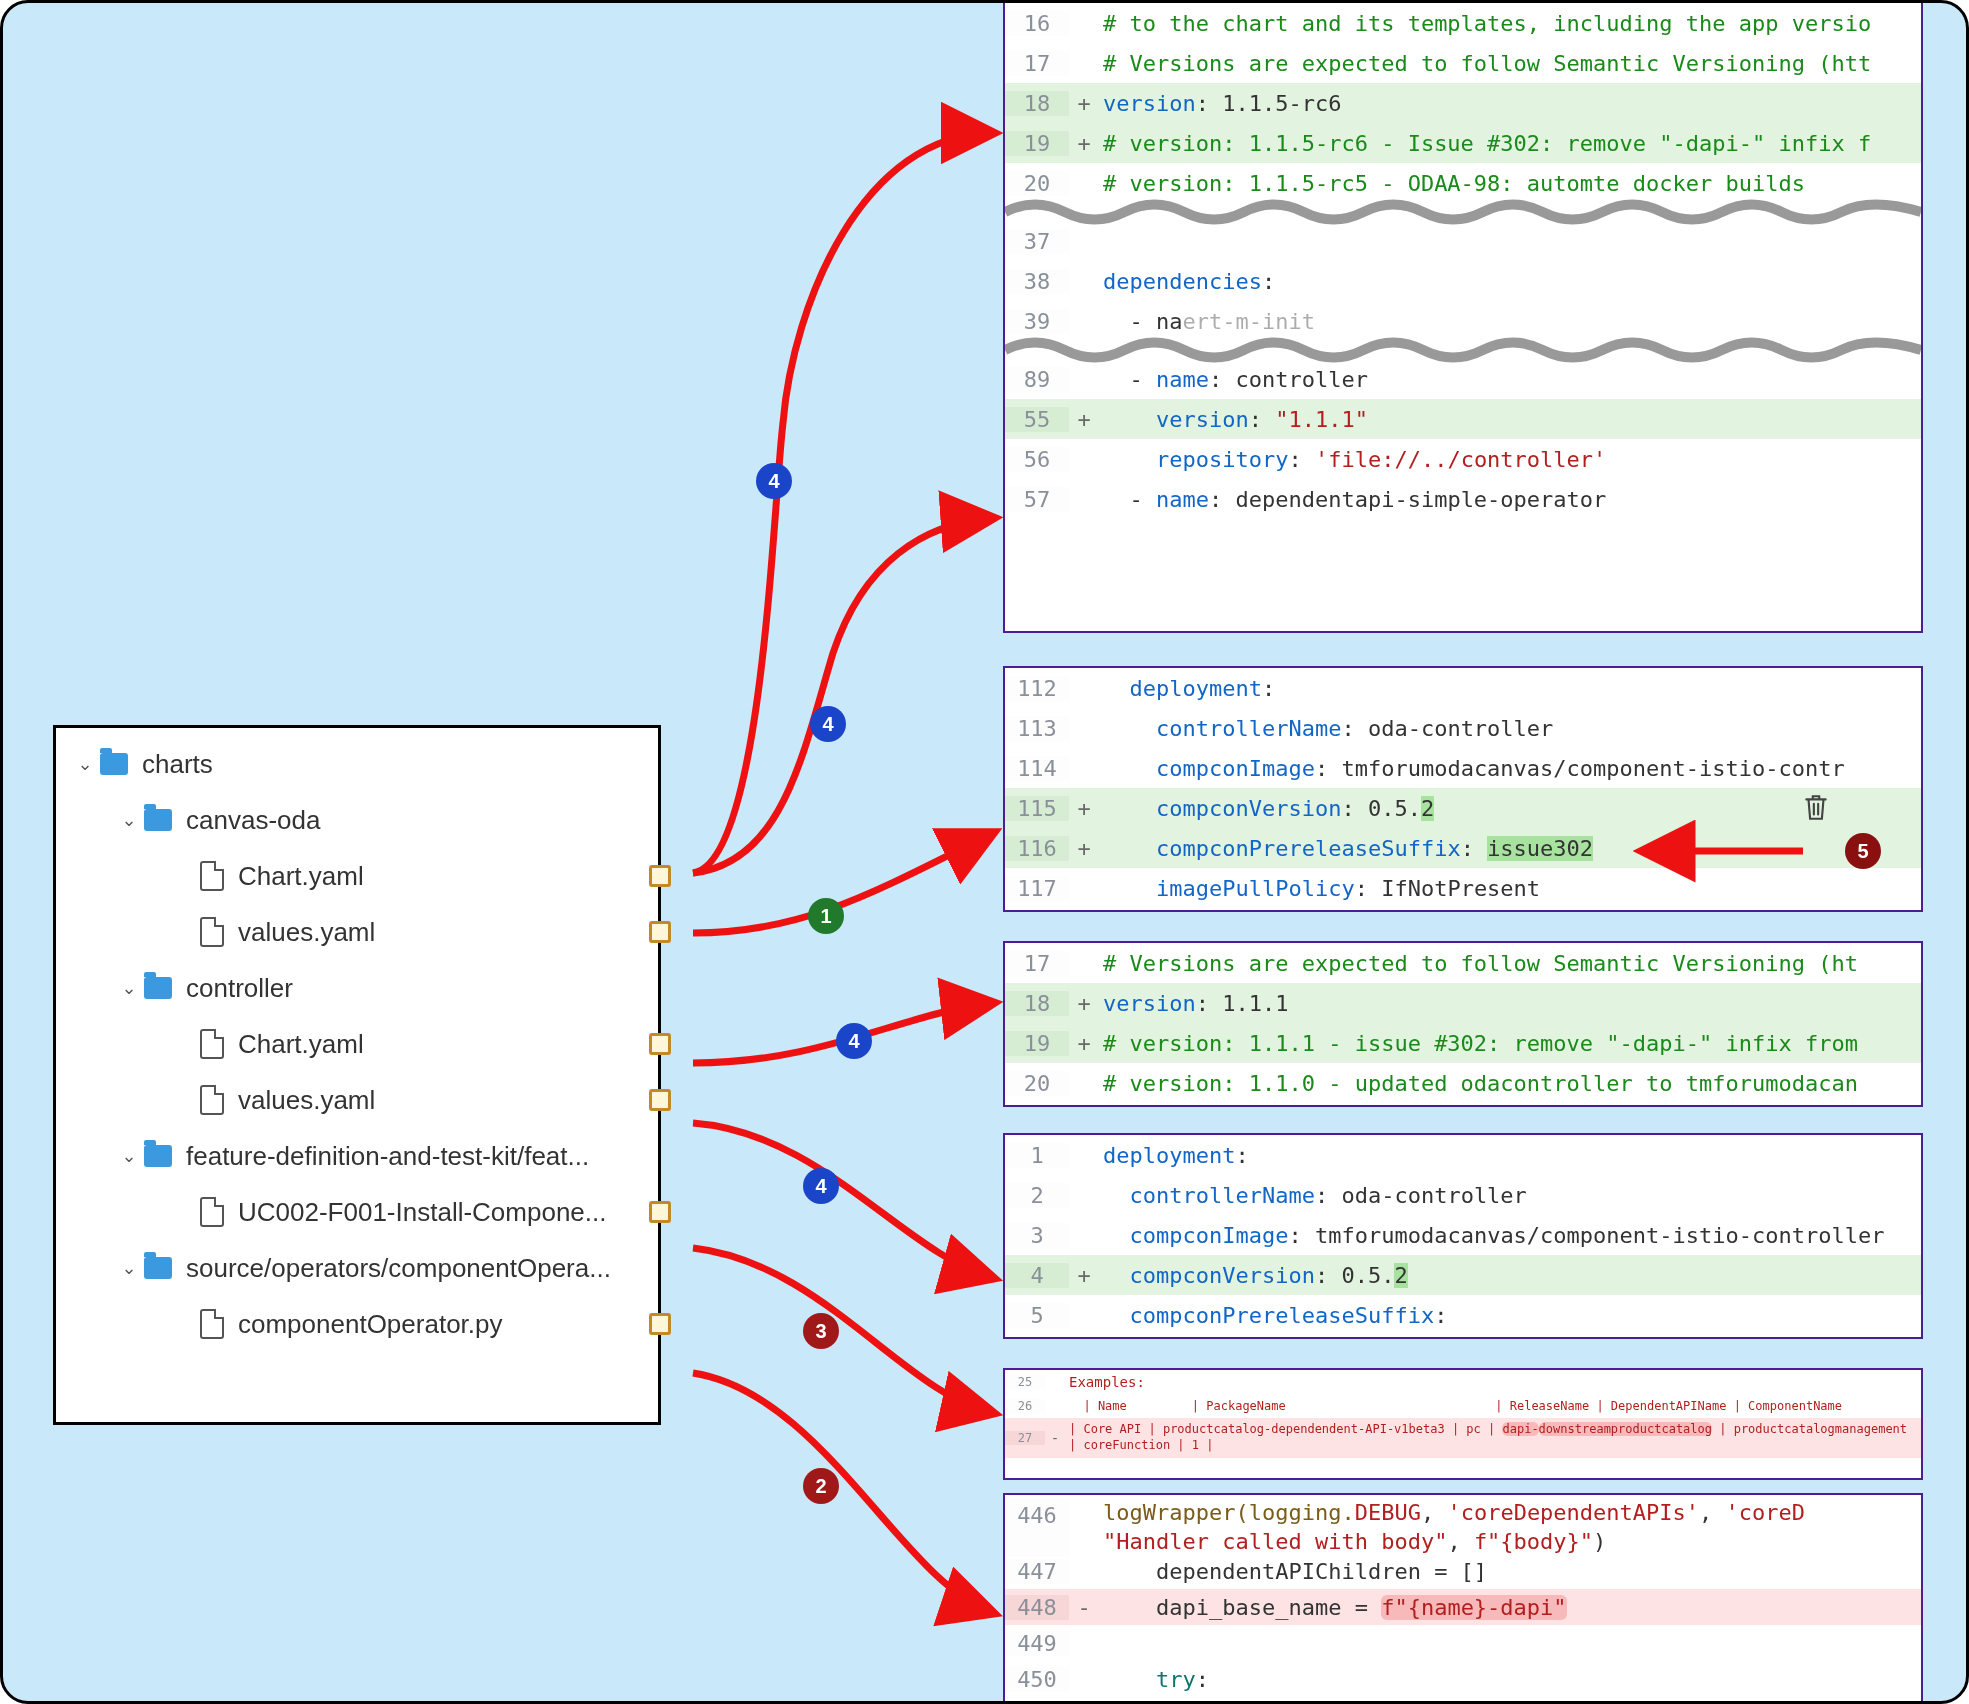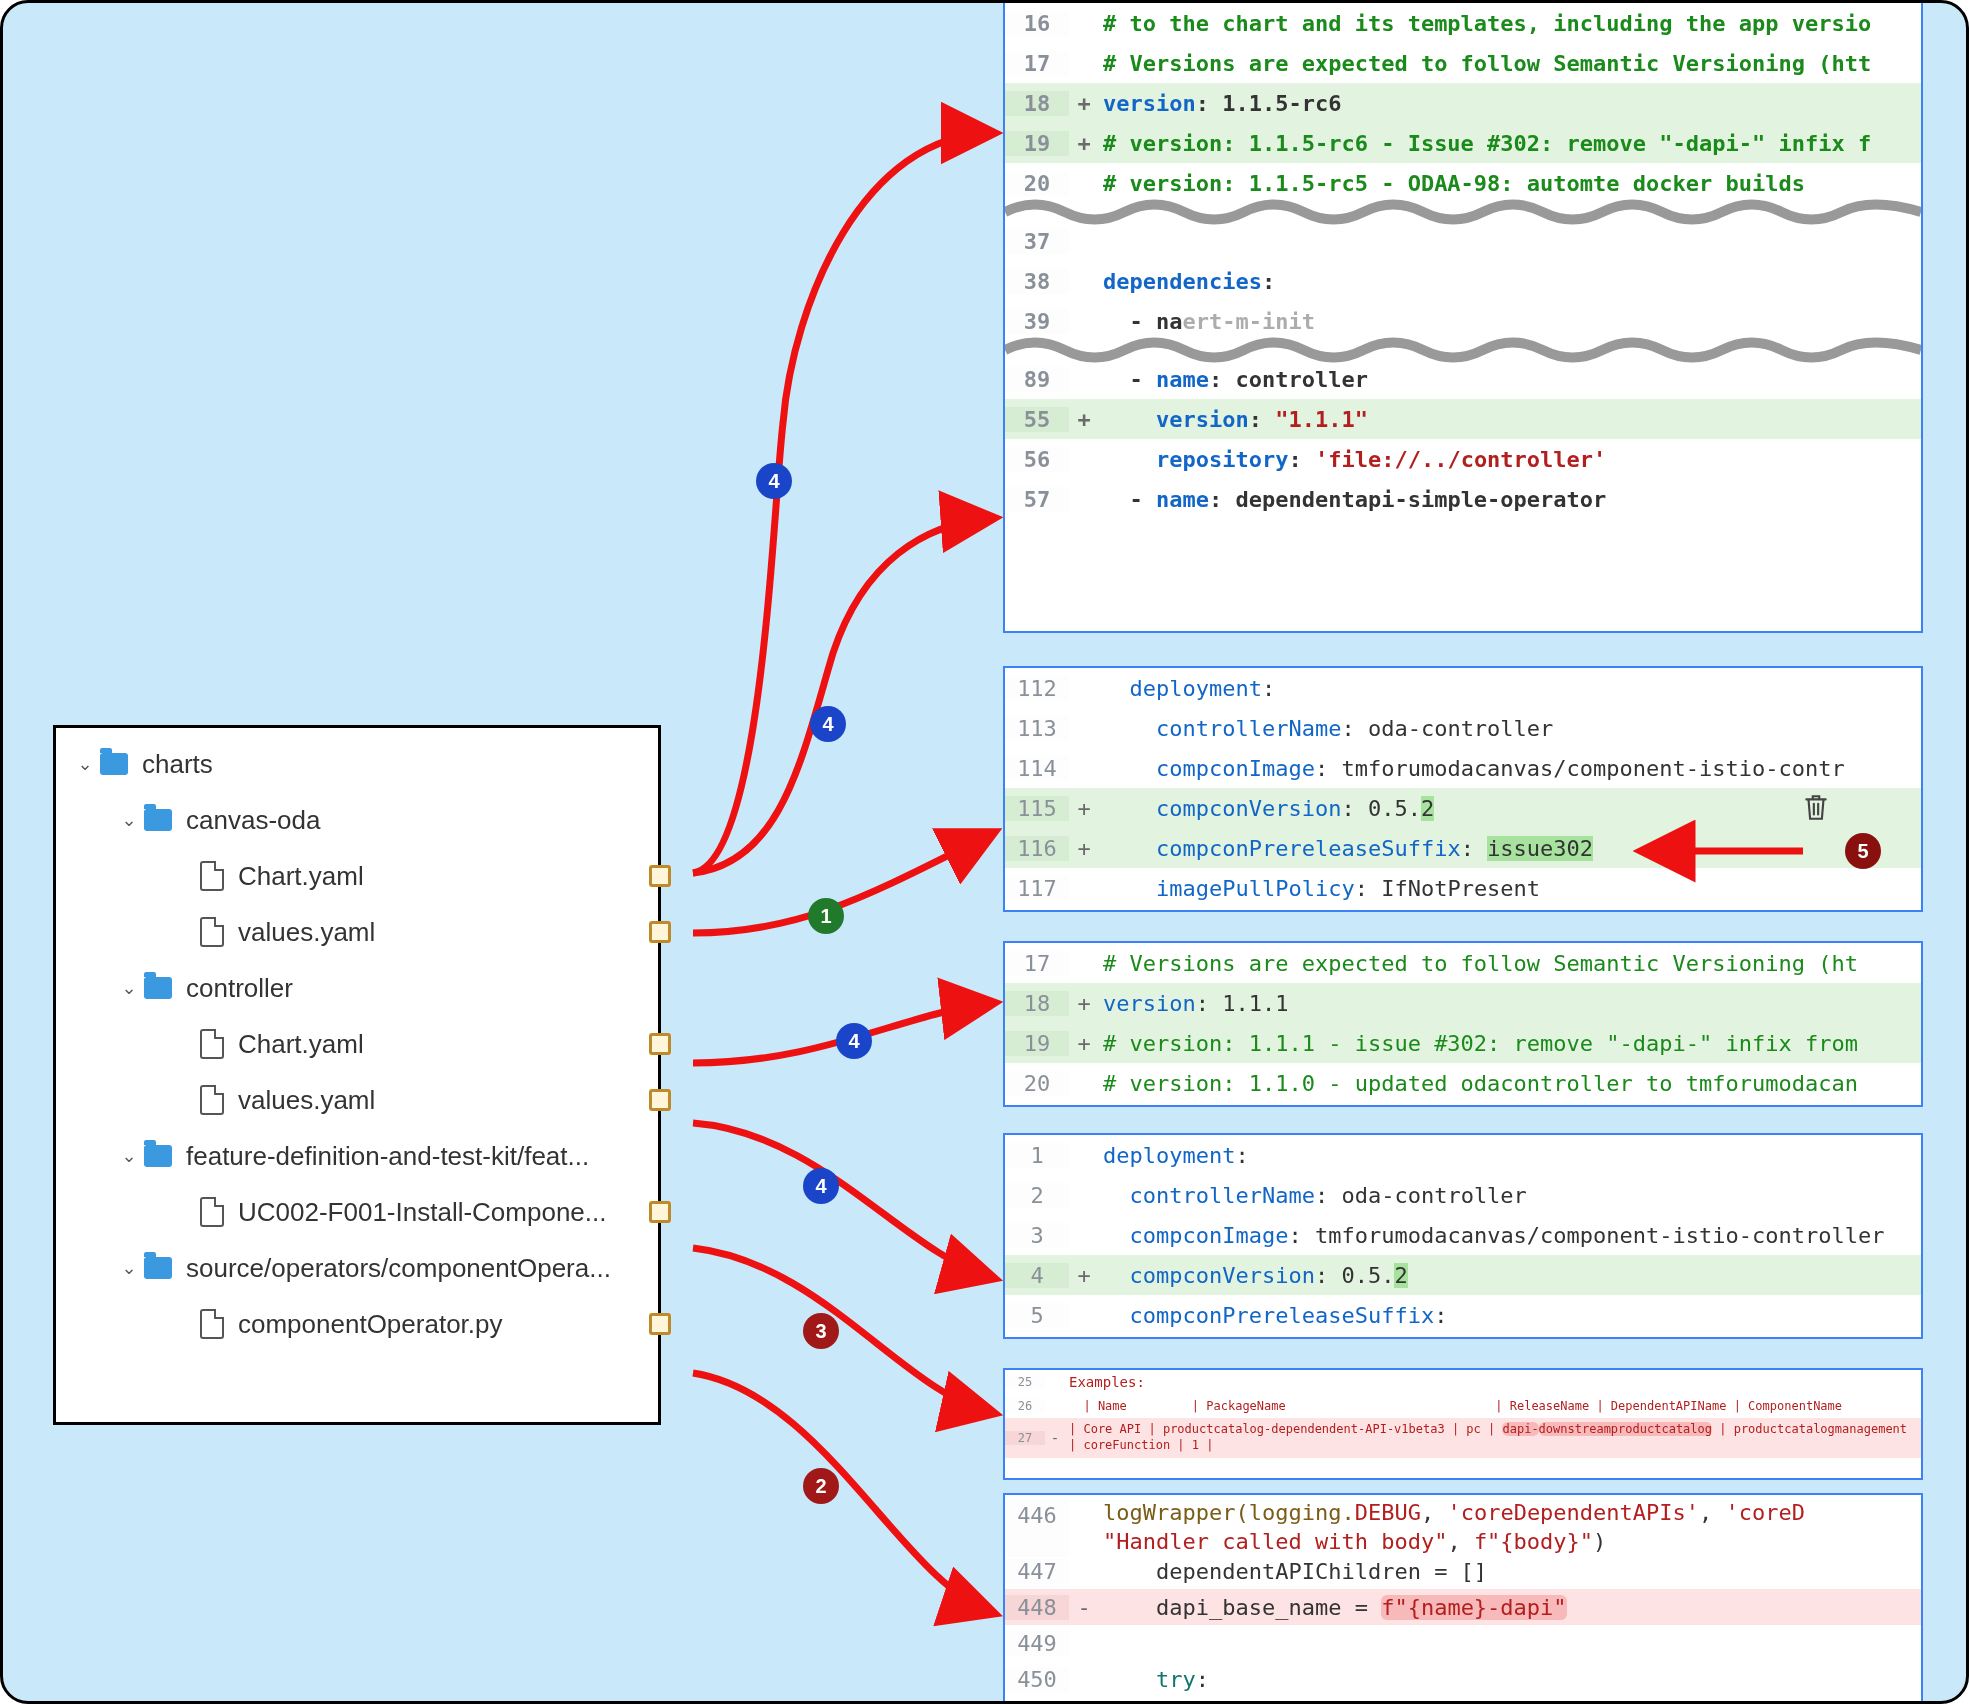--- a/index.html
+++ b/index.html
@@ -91,21 +91,21 @@
     transform:translateY(-50%);
     width:22px; height:22px;
     border:3px solid #c08a2a;
     background:#fff5d8;
     border-radius:3px;
   }
   
   .panel {
     position:absolute;
     background:#fff;
-    border:2px solid #3b82f6;
+    border:2px solid #4c1d95;
     font-family: "Consolas","Menlo",monospace;
     overflow:hidden;
   }
   .code-row{
     display:flex;
     align-items:center;
     height:40px;
     font-size:22px;
     white-space:pre;
   }
@@ -246,21 +246,21 @@
       <span class="tree-label">source/operators/componentOpera...</span>
     </div>
     <div class="tree-row indent-2">
       <span class="chev blank">·</span>
       <span class="file-icon"></span>
       <span class="tree-label">componentOperator.py</span>
       <span class="modified-badge"></span>
     </div>
   </div>
 
-  <div class="panel" style="left:1000px; top:0px; width:920px; height:630px; border-top:none;font-weight:bold;">
+  <div class="panel" style="left:1000px; top:0px; width:920px; height:630px; border-top:none;">
     <div class="code-row"><span class="gutter">16</span><span class="sign"></span><span class="code-content"><span class="c-cmt"># to the chart and its templates, including the app versio</span></span></div>
     <div class="code-row"><span class="gutter">17</span><span class="sign"></span><span class="code-content"><span class="c-cmt"># Versions are expected to follow Semantic Versioning (htt</span></span></div>
     <div class="code-row added"><span class="gutter added-g">18</span><span class="sign">+</span><span class="code-content"><span class="c-key">version</span><span>: 1.1.5-rc6</span></span></div>
     <div class="code-row added"><span class="gutter added-g">19</span><span class="sign">+</span><span class="code-content"><span class="c-cmt"># version: 1.1.5-rc6 - Issue #302: remove "-dapi-" infix f</span></span></div>
     <div class="code-row"><span class="gutter">20</span><span class="sign"></span><span class="code-content"><span class="c-cmt"># version: 1.1.5-rc5 - ODAA-98: automte docker builds</span></span></div>
     <div class="torn">
         <svg viewBox="0 0 920 34" preserveAspectRatio="none">
           <path d="M0 17 Q30 2 60 17 T120 17 T180 17 T240 17 T300 17 T360 17 T420 17 T480 17 T540 17 T600 17 T660 17 T720 17 T780 17 T840 17 T920 17" fill="none" stroke="#999" stroke-width="10"></path>
         </svg>
       </div>

